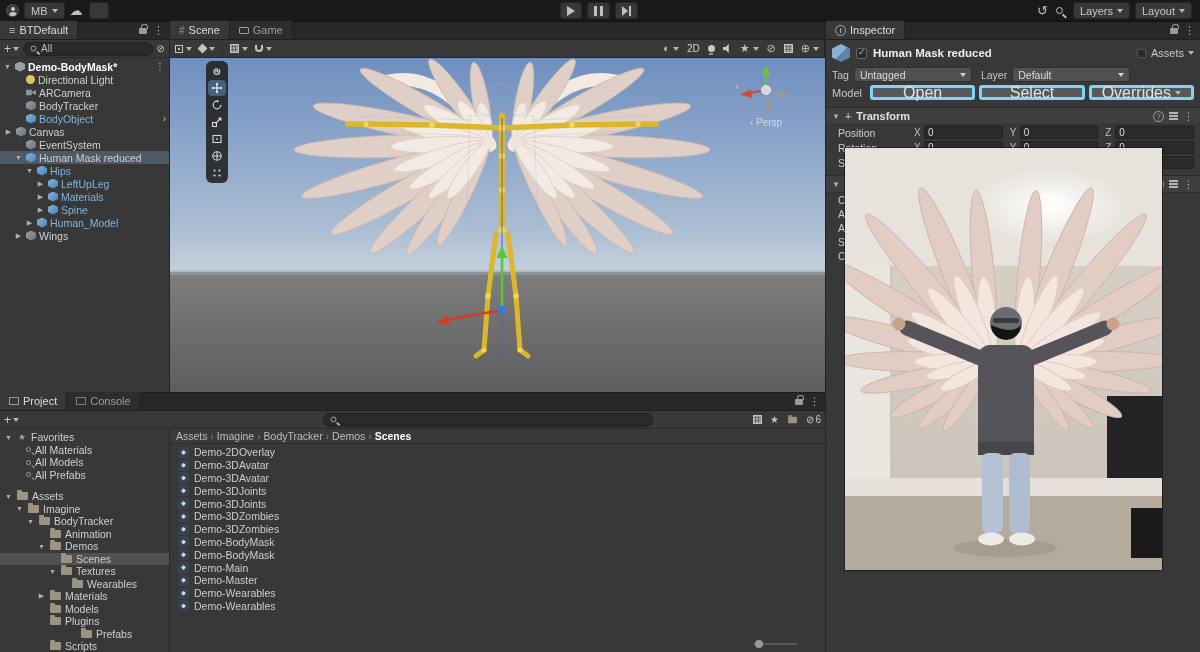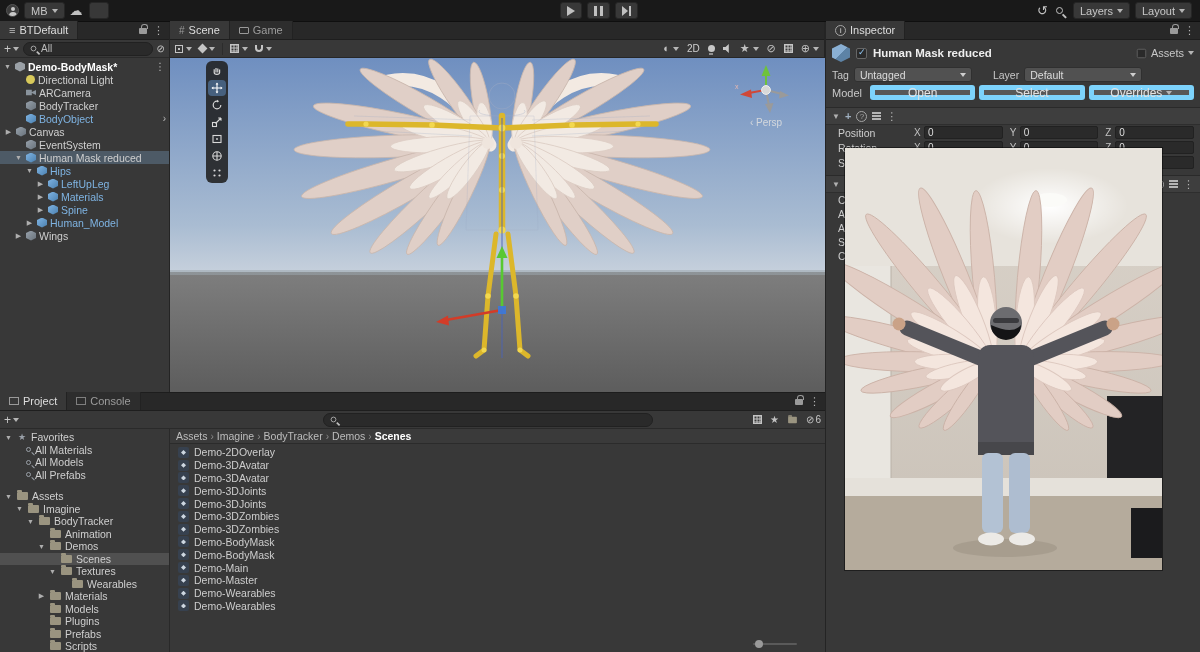--- a/index.html
+++ b/index.html
@@ -80,21 +80,21 @@
   .obj-header{display:flex;align-items:center;gap:6px;padding:5px 6px;height:26px}
   .cube3d{width:18px;height:18px;background:linear-gradient(135deg,#8ab0d4 0 50%,#5d83a6 50% 100%);clip-path:polygon(50% 0,100% 25%,100% 75%,50% 100%,0 75%,0 25%)}
   .cb{width:11px;height:11px;background:#2a2a2a;border:1px solid #666;border-radius:2px;position:relative;flex:none}
   .cb.checked::after{content:'✓';position:absolute;left:1px;top:-2px;font-size:9px;color:#91c9f7}
   .obj-name{font-weight:bold;color:#eee;font-size:11.5px;flex:1}
   .static-grp{display:flex;align-items:center;gap:4px;color:#c8c8c8}
   .tag-row{display:flex;align-items:center;gap:5px;padding:0 6px;height:17px;font-size:10.5px}
   .dd{height:15px;background:#515151;border:1px solid #303030;border-radius:3px;display:flex;align-items:center;justify-content:space-between;padding:0 5px;color:#dcdcdc;font-size:10.5px}
   .dd .caret{border-top-color:#cfcfcf}
   .model-row{display:flex;align-items:center;gap:4px;padding:2px 6px;height:19px}
-  .ubtn{height:15px;background:#585858;border:5px solid #7dd3fc;border-radius:3px;color:#e2e2e2;font-size:12px;display:flex;align-items:center;justify-content:center;flex:1;gap:4px}
+  .ubtn{height:15px;background:#585858;border:3px solid #7dd3fc;border-radius:3px;color:#e2e2e2;font-size:16px;display:flex;align-items:center;justify-content:center;flex:1;gap:4px}
   .comp{margin-top:5px;border-top:1px solid #2a2a2a}
   .comp-header{height:17px;background:#3e3e3e;border-bottom:1px solid #2e2e2e;display:flex;align-items:center;gap:5px;padding:0 6px;font-size:11px}
   .comp-title{font-weight:bold;color:#e0e0e0;flex:1}
   .foldarrow{font-size:8px;color:#b0b0b0}
   .xform-ic{color:#9fb0c0;font-weight:bold;font-size:11px}
   .qcircle{width:11px;height:11px;border:1px solid #a5a5a5;border-radius:50%;font-size:8px;line-height:10px;text-align:center;color:#a5a5a5}
   .sliders{width:9px;height:1.5px;background:#b5b5b5;box-shadow:0 3px 0 #b5b5b5,0 6px 0 #b5b5b5;margin-top:-6px}
   .t-row{display:flex;align-items:center;height:15px;padding:0 6px 0 12px;font-size:10.5px}
   .t-label{width:76px;color:#cdcdcd}
   .axis{width:10px;color:#c0c0c0;font-size:10px}
@@ -536,21 +536,21 @@
         <span class="caret"></span>
       </div>
     </div>
 
     <div class="tag-row">
       <span>Tag</span>
       <div class="dd" style="width:118px">
         <span>Untagged</span>
           <span class="caret"></span>
       </div>
-      <span style="margin-left:16px">Layer</span>
+      <span style="margin-left:4px">Layer</span>
       <div class="dd" style="width:118px">
         <span>Default</span>
           <span class="caret"></span>
       </div>
     </div>
 
     <div class="model-row">
       <span style="width:34px">Model</span>
       <div class="ubtn">
           <span>Open</span>
@@ -561,20 +561,21 @@
       <div class="ubtn">
           <span>Overrides</span>
           <span class="caret"></span>
         </div>
     </div>
 
     <div class="comp">
       <div class="comp-header">
         <span class="foldarrow">▼</span>
         <span class="xform-ic">+</span>
+        <span class="comp-title">Transform</span>
         <span class="qcircle">?</span>
         <span class="sliders"></span>
         <span class="kebab">⋮</span>
       </div>
       <div>
 
           <div class="t-row">
             <span class="t-label">Position</span>
             <span class="axis">X</span>
             <span class="t-field">0</span>
@@ -760,21 +761,21 @@
               <span class="fold"></span>
               <span>Models</span>
             </div>
 
             <div class="p-row" style="padding-left: 37px;">
               <span class="arrow"></span>
               <span class="fold"></span>
               <span>Plugins</span>
             </div>
 
-            <div class="p-row" style="padding-left: 37px;">
+            <div class="p-row" style="padding-left: 37px; margin-left: 31px;">
               <span class="arrow"></span>
               <span class="fold"></span>
               <span>Prefabs</span>
             </div>
 
             <div class="p-row" style="padding-left: 37px; text-align: center;">
               <span class="arrow"></span>
               <span class="fold"></span>
               <span>Scripts</span>
             </div>

